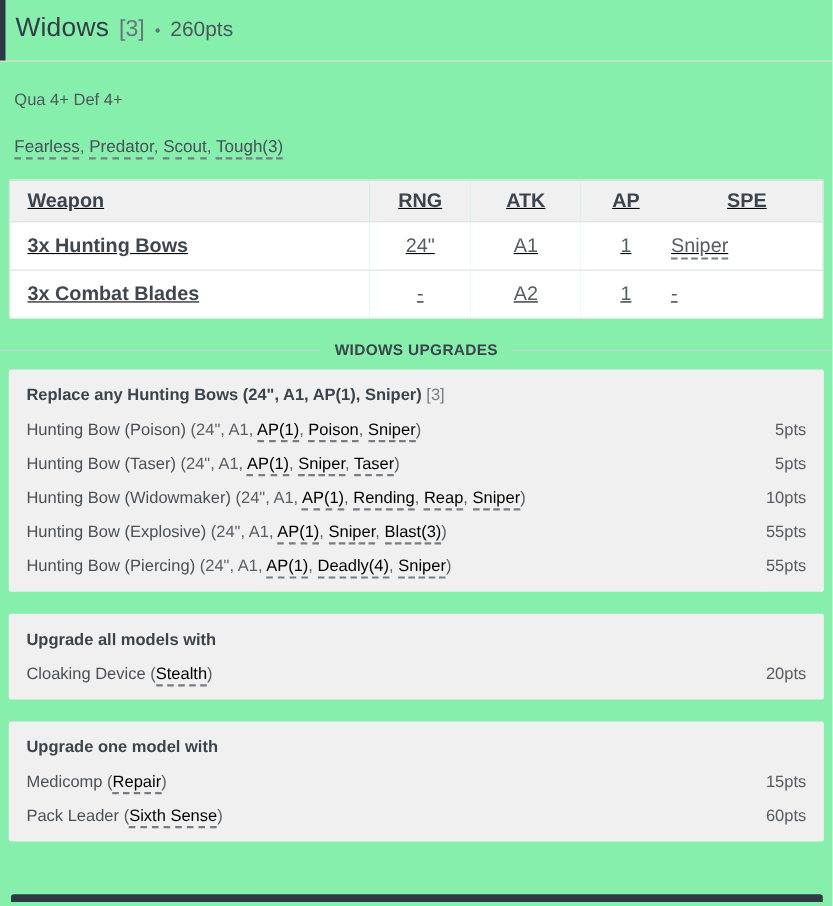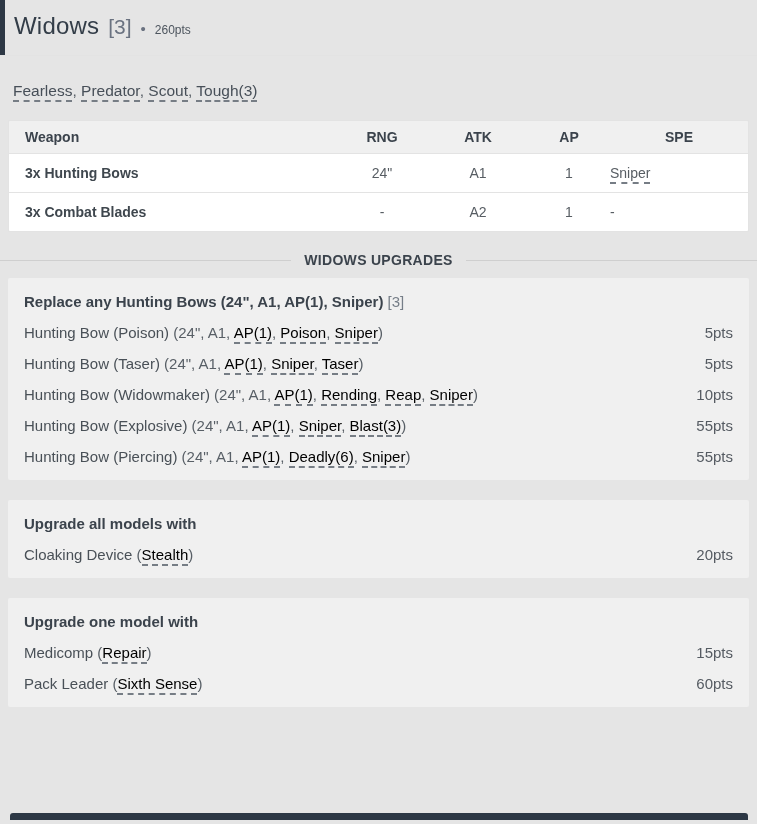--- a/index.html
+++ b/index.html
@@ -4,40 +4,40 @@
 <style>
   :root{
     --accent-bar:#2d3845; --title-text:#333d48; --muted-text:#6a7280;
     --body-text:#4b545c; --box-bg:#f0f0f0; --table-header-bg:#f0f0f0;
     --border:#e3e3e3; --rule-underline:#767d85; --section-line:#cfcfcf;
     --bottom-bar:#2d3845;
   }
   *{box-sizing:border-box;margin:0;padding:0;}
   html,body{background:#fff;}
   body{font-family:"Liberation Sans","DejaVu Sans",sans-serif;}
-  .page{position:relative;width:757px;height:824px;background:#e5e5e5;overflow:hidden;}
+  .page{position:relative;width:757px;height:824px;background:#86efac;overflow:hidden;}
 
   
   .unit-header{position:relative;height:56px;border-bottom:1px solid var(--border);
     display:flex;align-items:center;padding:0 14px 4px 14px;}
   .accent{position:absolute;left:0;top:0;width:5px;height:55px;background:var(--accent-bar);}
   .unit-title{display:flex;align-items:baseline;}
   .unit-name{font-size:24px;font-weight:500;color:var(--title-text);letter-spacing:.2px;}
   .unit-size{font-size:21px;color:var(--muted-text);margin-left:9px;font-weight:400;}
   .bullet{font-size:15px;color:var(--muted-text);margin:0 9px;}
-  .unit-points{font-size:12px;color:#4d555e;}
+  .unit-points{font-size:19px;color:#4d555e;}
 
   .stats-line{margin:26px 14px 0 13px;font-size:15px;color:#50575e;}
   .rules-line{margin:25px 14px 0 13px;font-size:15.5px;color:#474f58;line-height:20px;}
 
   .rule{border-bottom:2px dashed var(--rule-underline);padding-bottom:1px;cursor:help;}
 
   
   .weapons-wrap{margin:19px 8px 0 8px;border:1px solid var(--border);border-radius:2px;overflow:hidden;}
-  table{width:100%;border-collapse:collapse;font-size:14px;}
+  table{width:100%;border-collapse:collapse;font-size:18px;text-decoration:underline;}
   thead tr{background:var(--table-header-bg);}
   th{font-weight:700;color:#3b434c;padding:8px 0;text-align:center;}
   th.col-name{text-align:left;padding-left:16px;width:auto;}
   th.col-rng{width:92px;} th.col-atk{width:100px;} th.col-ap{width:82px;}
   th.col-spe{width:138px;text-align:center;}
   tbody td{border-top:1px solid var(--border);background:#fff;padding:11px 0;color:#575d63;text-align:center;}
   tbody td.w-name{text-align:left;padding-left:16px;font-weight:600;color:#3f474e;}
   tbody td.spe{text-align:left;}
 
   
@@ -68,20 +68,21 @@
   <div class="unit-header">
     <span class="accent"></span>
     <div class="unit-title">
       <span class="unit-name">Widows</span>
       <span class="unit-size">[3]</span>
       <span class="bullet">•</span>
       <span class="unit-points">260pts</span>
     </div>
   </div>
 
+  <div class="stats-line">Qua 4+ Def 4+</div>
 
   <div class="rules-line"><span class="rule">Fearless</span><span class="plain">, </span><span class="rule">Predator</span><span class="plain">, </span><span class="rule">Scout</span><span class="plain">, </span><span class="rule">Tough(3)</span></div>
 
   <div class="weapons-wrap">
     <table>
       <thead>
         <tr>
           <th class="col-name">Weapon</th>
           <th class="col-rng">RNG</th>
           <th class="col-atk">ATK</th>
@@ -125,21 +126,21 @@
         </div>
         <div class="option">
           <span class="olabel"><span class="oname">Hunting Bow (Widowmaker) </span><span class="plain">(24", A1, </span><span class="rule">AP(1)</span><span class="plain">, </span><span class="rule">Rending</span><span class="plain">, </span><span class="rule">Reap</span><span class="plain">, </span><span class="rule">Sniper</span><span class="plain">)</span></span>
           <span class="cost">10pts</span>
         </div>
         <div class="option">
           <span class="olabel"><span class="oname">Hunting Bow (Explosive) </span><span class="plain">(24", A1, </span><span class="rule">AP(1)</span><span class="plain">, </span><span class="rule">Sniper</span><span class="plain">, </span><span class="rule">Blast(3)</span><span class="plain">)</span></span>
           <span class="cost">55pts</span>
         </div>
         <div class="option">
-          <span class="olabel"><span class="oname">Hunting Bow (Piercing) </span><span class="plain">(24", A1, </span><span class="rule">AP(1)</span><span class="plain">, </span><span class="rule">Deadly(6)</span><span class="plain">, </span><span class="rule">Sniper</span><span class="plain">)</span></span>
+          <span class="olabel"><span class="oname">Hunting Bow (Piercing) </span><span class="plain">(24", A1, </span><span class="rule">AP(1)</span><span class="plain">, </span><span class="rule">Deadly(4)</span><span class="plain">, </span><span class="rule">Sniper</span><span class="plain">)</span></span>
           <span class="cost">55pts</span>
         </div>
       </div>
       <div class="group">
         <div class="gtitle">Upgrade all models with</div>
         <div class="option">
           <span class="olabel"><span class="oname">Cloaking Device </span><span class="plain">(</span><span class="rule">Stealth</span><span class="plain">)</span></span>
           <span class="cost">20pts</span>
         </div>
       </div>

